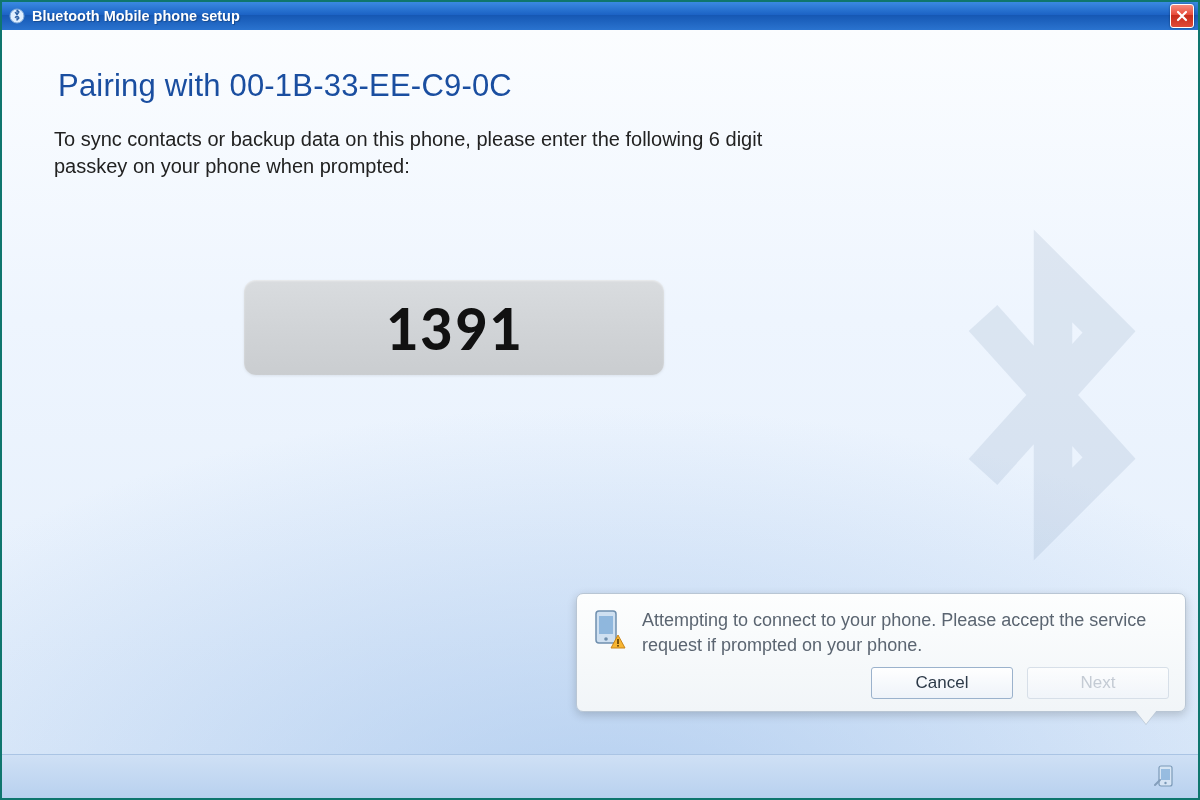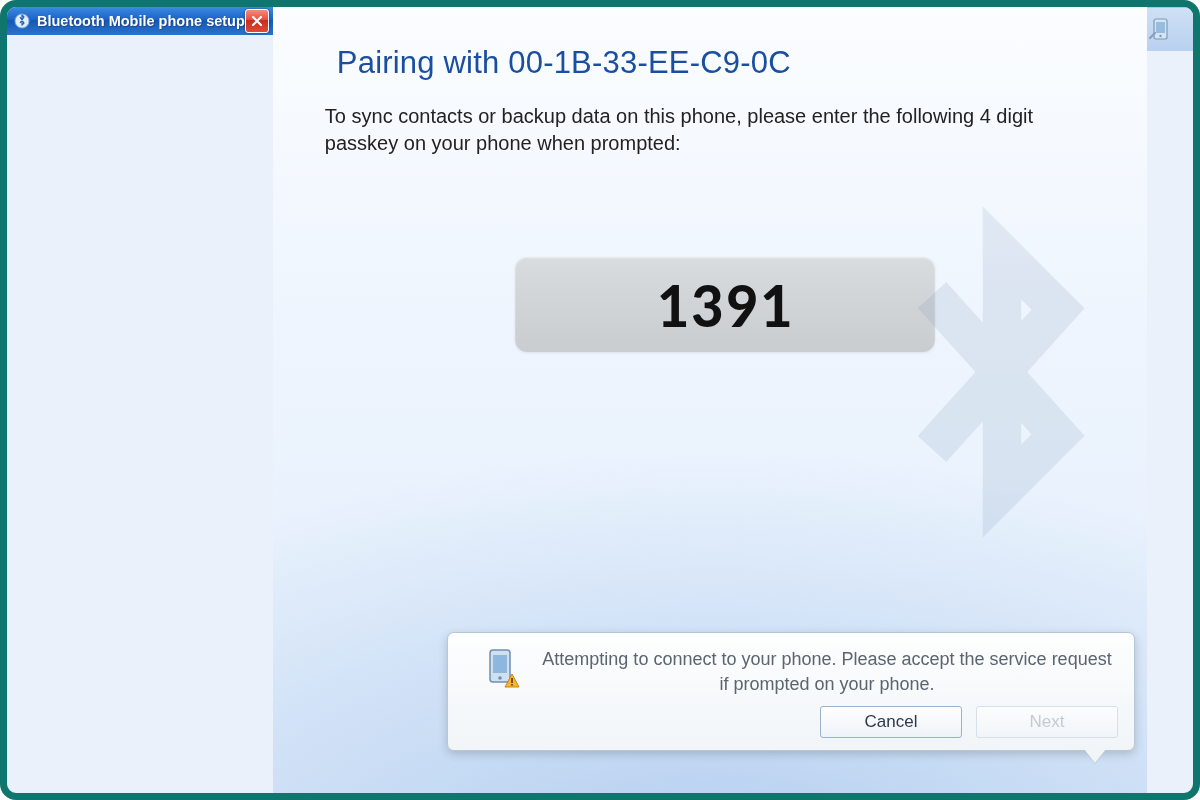--- a/index.html
+++ b/index.html
@@ -8,25 +8,25 @@
     width: 1200px;
     height: 800px;
     font-family: "Segoe UI", Tahoma, Verdana, sans-serif;
     overflow: hidden;
     background: #fff;
   }
   .window {
     width: 1200px;
     height: 800px;
     box-sizing: border-box;
-    border: 7px solid #0f766e;
-    border-radius: 16px;
+    border: 2px solid #0f766e;
+    border-radius: 0;
     overflow: hidden;
     display: flex;
-    flex-direction: row;
+    flex-direction: column;
     background: #eaf1fb;
   }
   .titlebar {
     height: 28px;
     background: linear-gradient(to bottom, #3a8ae2 0%, #1c63c5 45%, #1557b3 46%, #2a73cf 100%);
     display: flex;
     align-items: center;
     padding: 0 4px 0 6px;
     color: #fff;
     font-weight: bold;
@@ -65,21 +65,21 @@
       radial-gradient(ellipse 1400px 700px at 50% 110%, rgba(140,180,230,.55), rgba(230,240,255,0) 60%),
       linear-gradient(to bottom, #fbfdff 0%, #eef5fe 40%, #e3eefb 100%);
     padding: 38px 52px 0 52px;
     box-sizing: border-box;
   }
 
   .heading {
     color: #1a4ea0;
     font-size: 31px;
     font-weight: 400;
-    margin: 0 0 22px 12px;
+    margin: 0 0 22px 4px;
     letter-spacing: .2px;
   }
   .instruction {
     color: #222;
     font-size: 20px;
     line-height: 1.35;
     max-width: 740px;
   }
 
   .passkey-box {
@@ -157,28 +157,27 @@
     width: 28px;
     height: 28px;
     opacity: .85;
   }
 
   
   .balloon {
     position: absolute;
     right: 12px;
     bottom: 42px;
-    width: 688px;
+    width: 610px;
     background: linear-gradient(to bottom, #fdfefe, #f1f5f8);
     border: 1px solid #b9c6d4;
     border-radius: 7px;
     box-shadow: 0 3px 10px rgba(0,0,0,.18);
-    padding: 14px 16px 54px 32px;
-    box-sizing: border-box;
-    text-align: center;
+    padding: 14px 16px 54px 9px;
+    box-sizing: border-box;
   }
   .balloon-tail {
     position: absolute;
     right: 28px;
     bottom: -13px;
     width: 0;
     height: 0;
     border-left: 11px solid transparent;
     border-right: 11px solid transparent;
     border-top: 14px solid #f1f5f8;
@@ -226,21 +225,21 @@
   </div>
 
   <div class="client">
 
     <svg class="bt-watermark" viewBox="0 0 100 100">
       <path d="M30 28 L66 68 L50 84 L50 16 L66 32 L30 72" stroke="#6a87aa" stroke-width="11" fill="none" stroke-linejoin="miter" stroke-linecap="butt"></path>
     </svg>
 
     <h1 class="heading">Pairing with 00-1B-33-EE-C9-0C</h1>
 
-    <div class="instruction">To sync contacts or backup data on this phone, please enter the following 4 digit passkey on your phone when prompted:</div>
+    <div class="instruction">To sync contacts or backup data on this phone, please enter the following 6 digit passkey on your phone when prompted:</div>
 
     <div class="passkey-box">
       <span class="passkey">1391</span>
     </div>
 
     <div class="balloon">
       <div class="balloon-body">
         <div class="balloon-icon">
           <svg width="42" height="42" viewBox="0 0 42 42">
             <rect x="10" y="3" width="20" height="32" rx="3" fill="#cfe0f1" stroke="#6f8fae" stroke-width="1.5"></rect>

